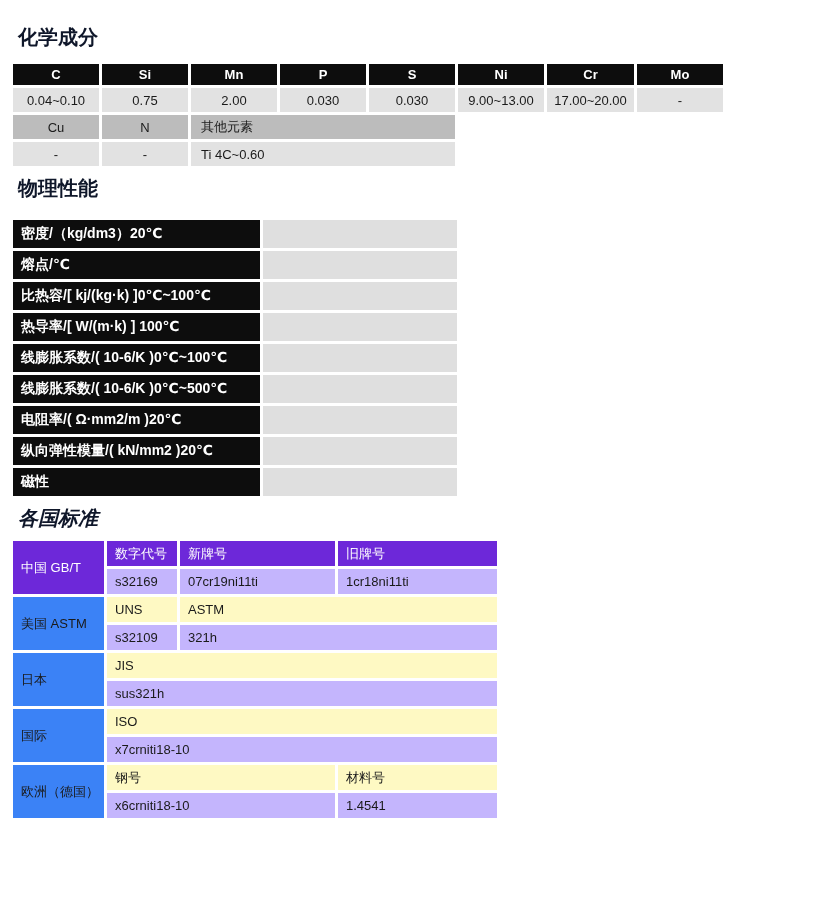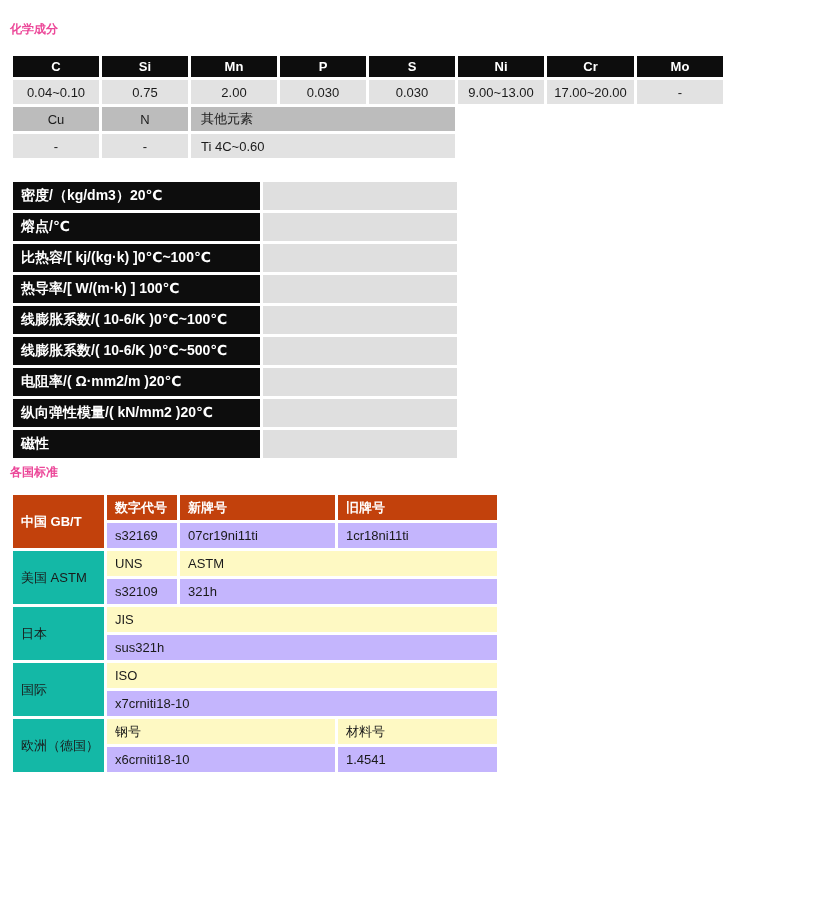--- a/index.html
+++ b/index.html
@@ -7,24 +7,24 @@
     padding: 0;
     background: #ffffff;
     width: 840px;
     height: 900px;
     font-family: "Liberation Sans", "DejaVu Sans", sans-serif;
     color: #1a1a1a;
   }
   .page { padding: 18px 10px 0 10px; }
 
   h2.section-title {
-    font-size: 12px;
+    font-size: 20px;
     font-weight: 700;
-    color: #ec4899;
-    margin: 0;
+    color: #0f172a;
+    margin: 8px;
     line-height: 22px;
   }
 
   table {
     border-collapse: collapse;
     table-layout: fixed;
   }
   td {
     border: 3px solid #ffffff;
     font-size: 13px;
@@ -57,30 +57,30 @@
     text-align: left;
     padding: 0 8px;
     height: 28px;
   }
   .phys td.val { background: #dfdfdf; height: 28px; }
 
   
   table.std { width: 487px; margin-top: 9px; font-size: 14px; }
   .std td { text-align: left; padding: 0 8px; height: 25px; }
   .std td.black {
-    background: #c2410c;
+    background: #6d28d9;
     color: #ffffff;
-    font-weight: 700;
-  }
-  .std td.region { background: #14b8a6; }
+    font-weight: 400;
+  }
+  .std td.region { background: #3b82f6; }
   .std td.dark   { background: #fef9c3; }
   .std td.light  { background: #c4b5fd; }
 
   .spacer-1 { margin-top: 21px; }
-  .spacer-2 { margin-top: 22px; }
+  .spacer-2 { margin-top: 22px; font-style: italic; }
 </style>
 </head>
 <body>
 
 <div class="page">
 
   <h2 class="section-title">化学成分</h2>
 
   <table class="chem">
     <colgroup>
@@ -122,20 +122,21 @@
       </tr>
       <tr>
         <td class="light">-</td>
         <td class="light">-</td>
         <td class="light left" colspan="3">Ti 4C~0.60</td>
         <td class="blank" colspan="3"></td>
       </tr>
     </tbody>
   </table>
 
+  <h2 class="section-title spacer-1">物理性能</h2>
 
   <table class="phys">
     <colgroup>
         <col style="width:250px">
         <col style="width:197px">
       </colgroup>
     <tbody>
       <tr>
         <td class="label">密度/（kg/dm3）20℃</td>
         <td class="val"></td>

